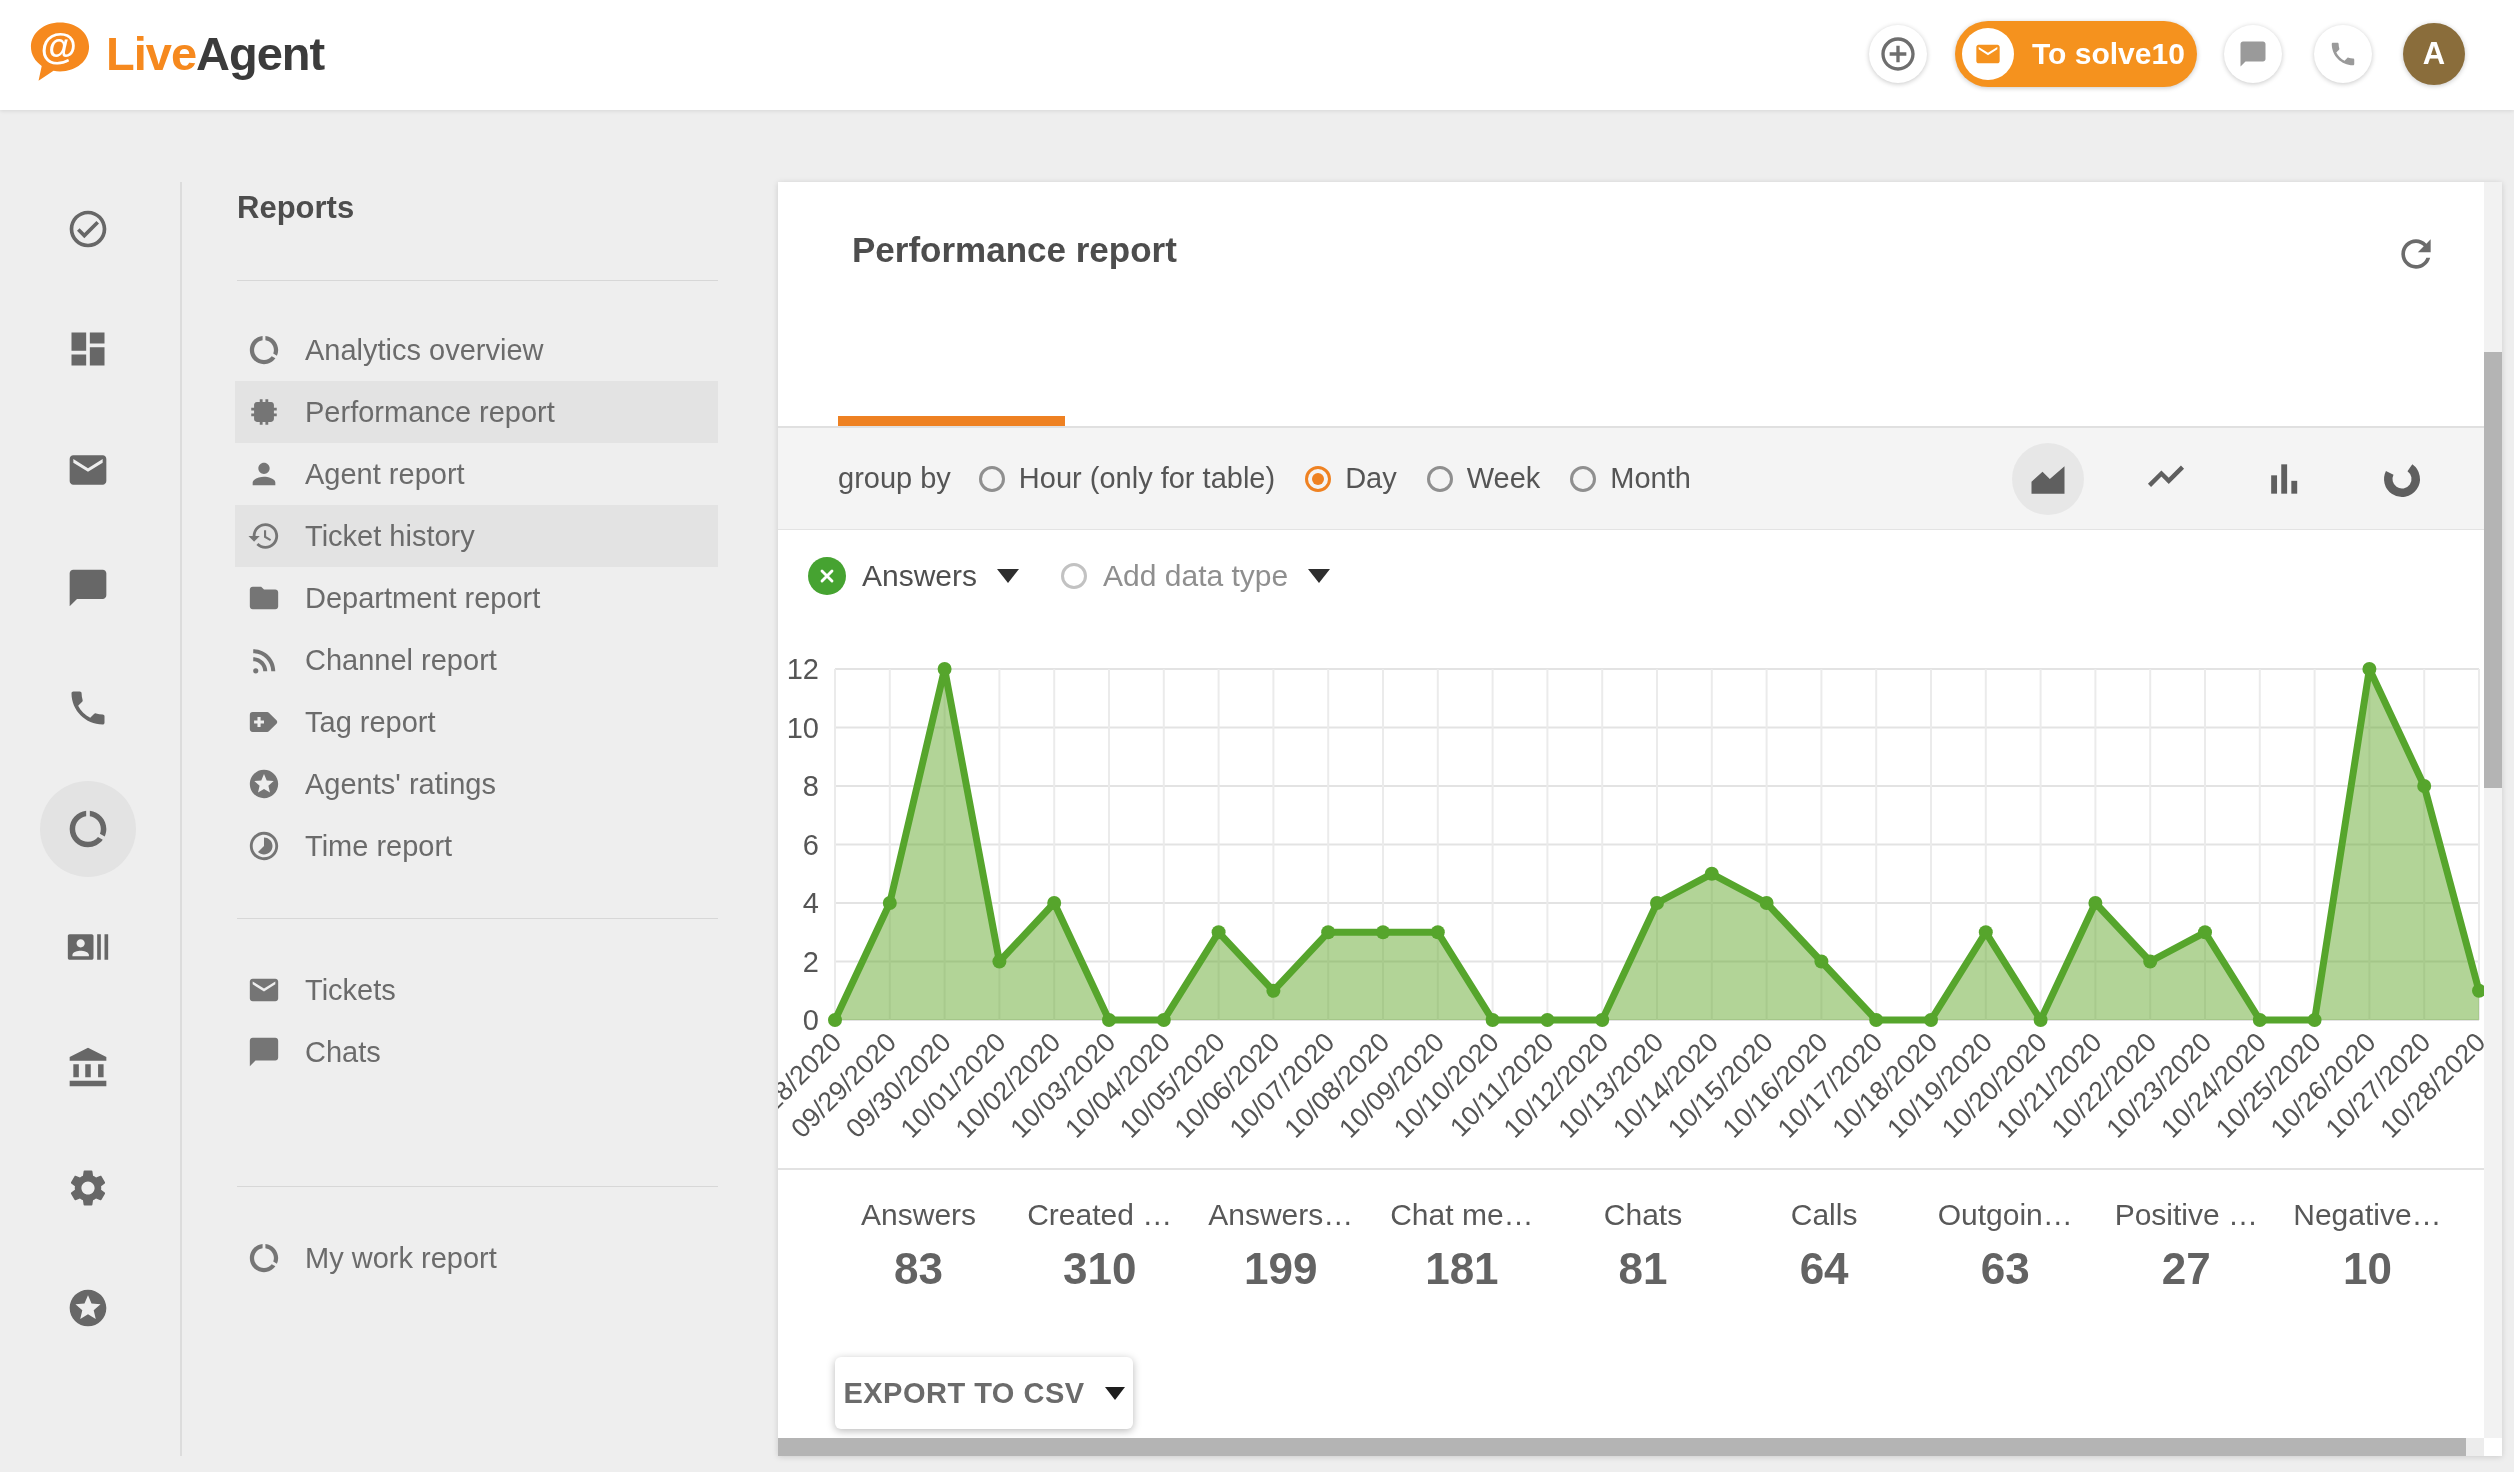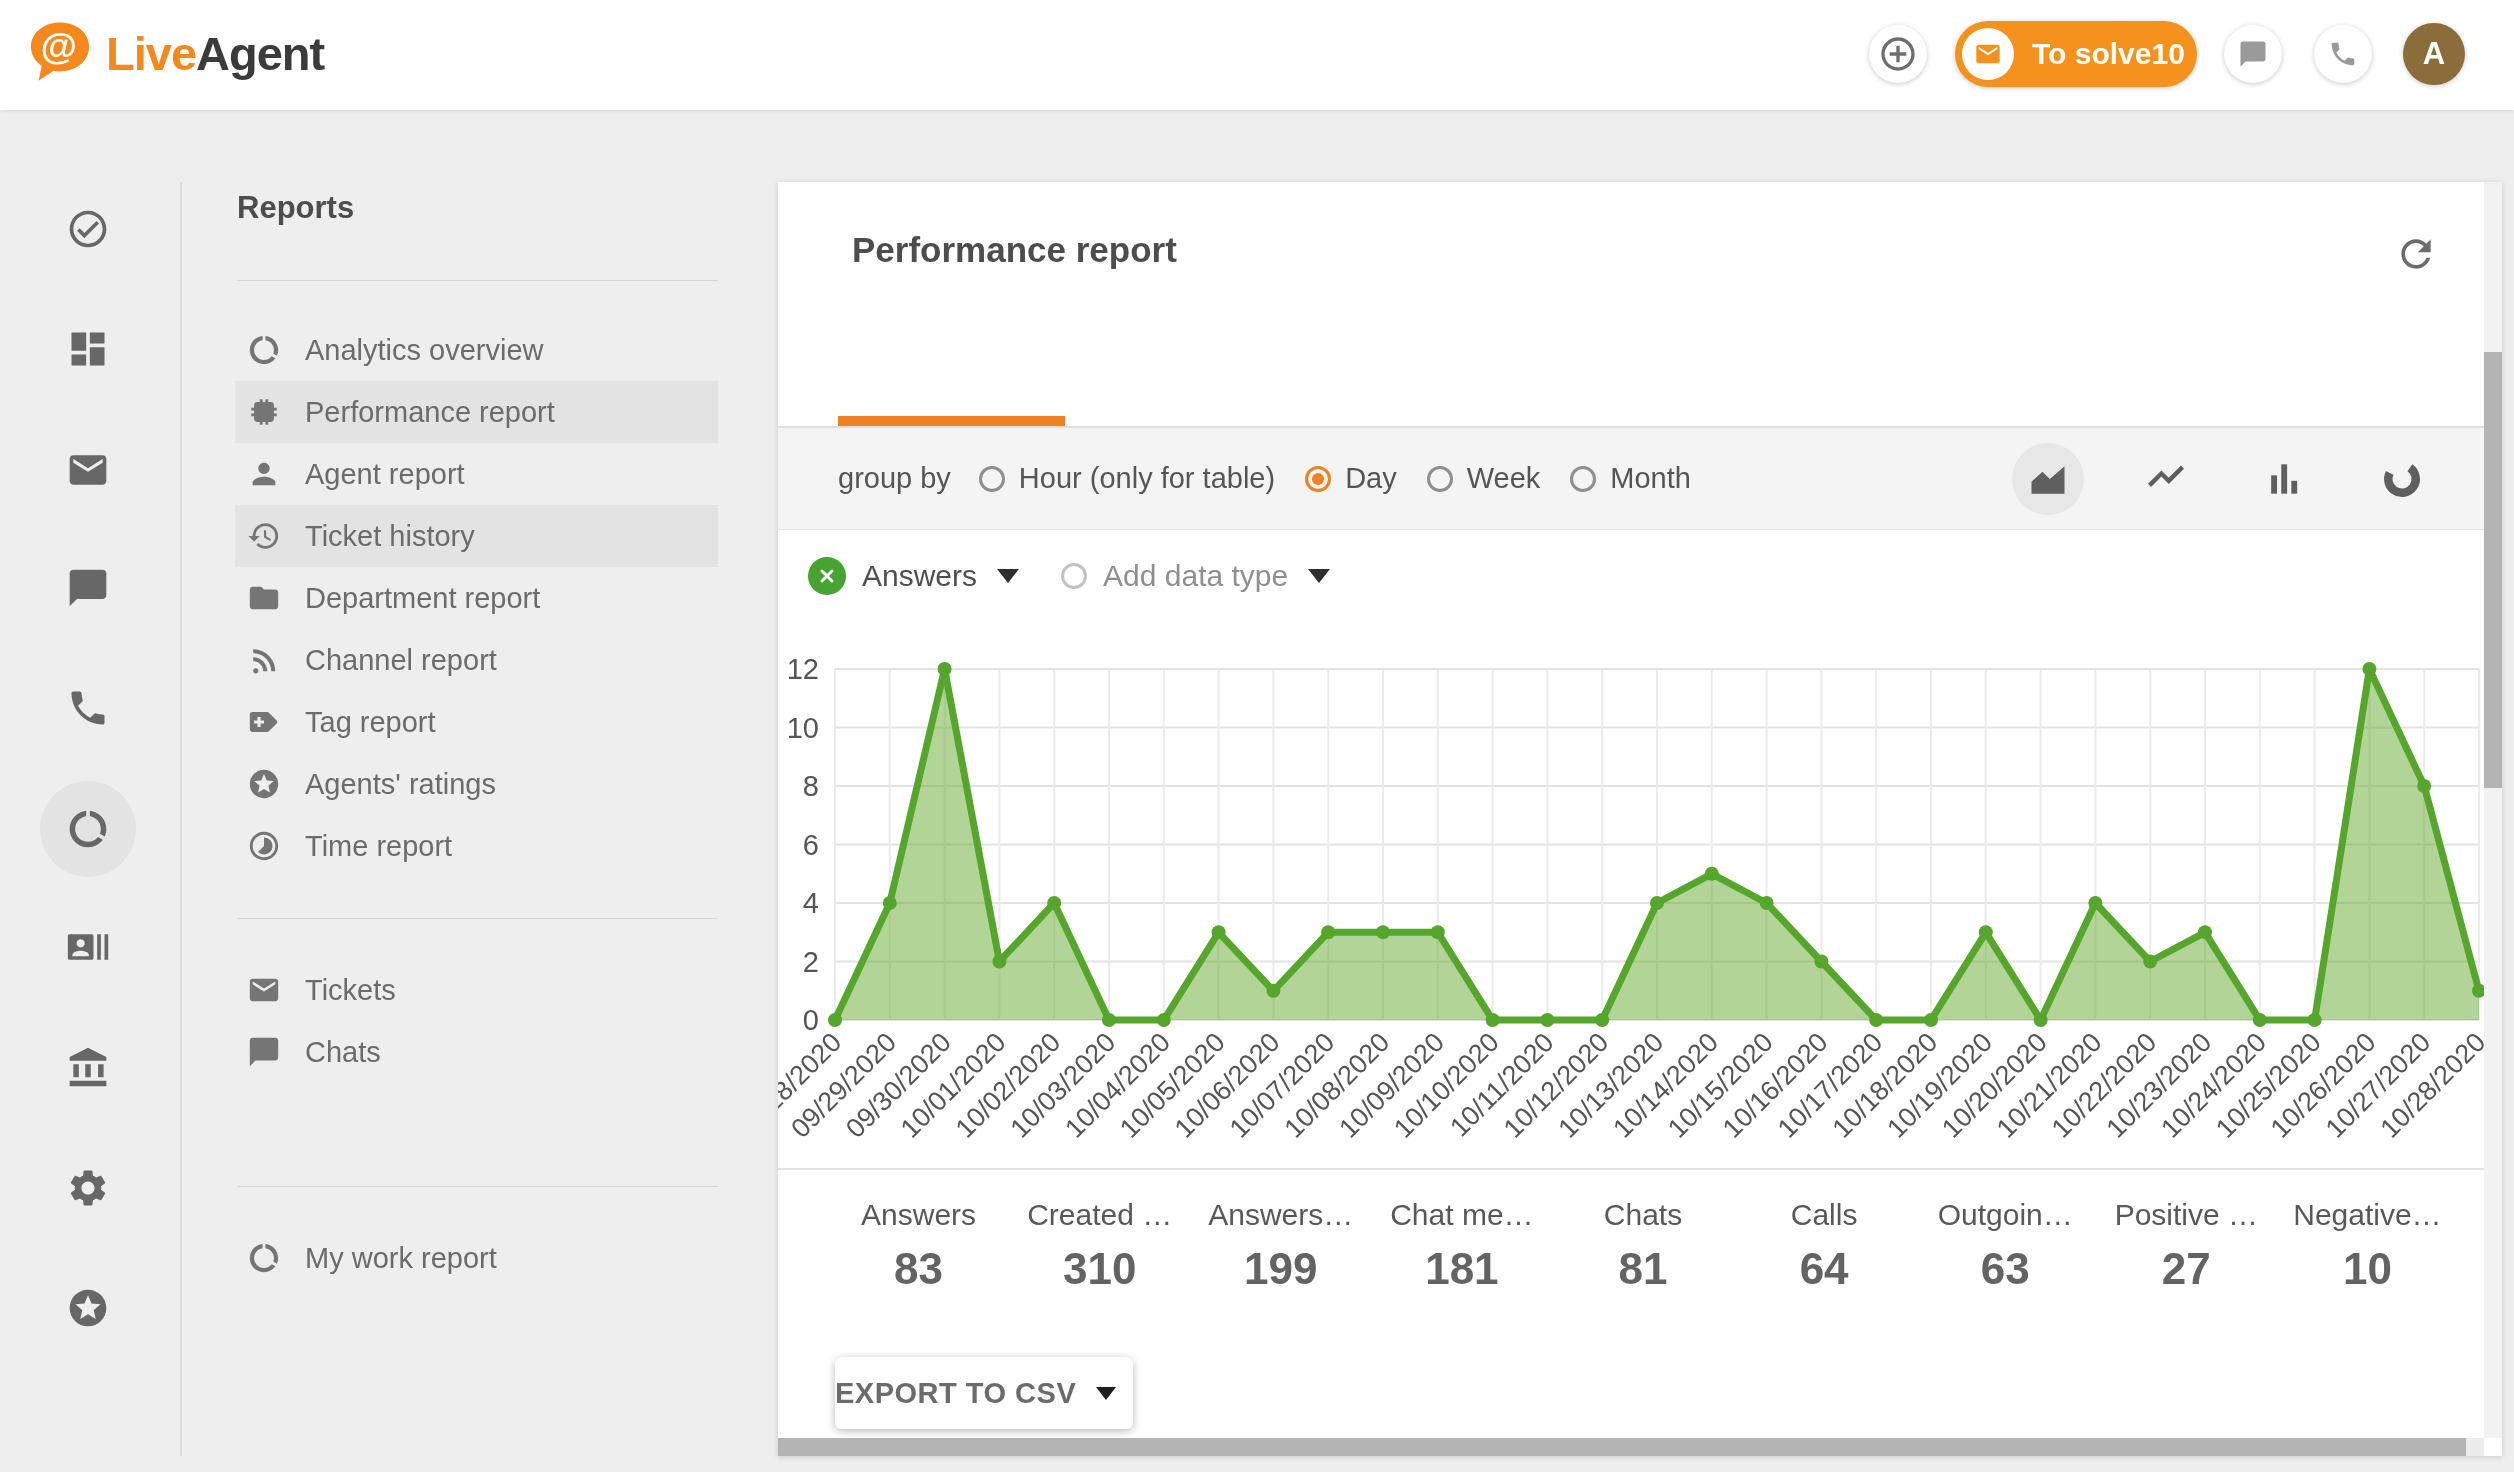--- a/index.html
+++ b/index.html
@@ -57,21 +57,21 @@
   .chip-x{width:38px;height:38px;border-radius:50%;background:#46A331;display:flex;align-items:center;justify-content:center;cursor:pointer;flex:0 0 auto}
   .chip-lb{font-size:30px;color:#4f4f4f;margin-left:16px}
   .caret{width:0;height:0;border-left:11px solid transparent;border-right:11px solid transparent;border-top:14px solid #2e2e2e;margin-left:20px}
   .adt-radio{width:26px;height:26px;border:3px solid #c2c2c2;border-radius:50%;margin-left:42px;flex:0 0 auto}
   .adt-lb{font-size:30px;color:#8f8f8f;margin-left:16px}
   .statdiv{position:absolute;left:0;top:986px;width:1724px;height:2px;background:#e2e2e2}
   .stats{position:absolute;left:50px;top:1016px;width:1630px;display:flex}
   .stat{flex:1;text-align:center}
   .stat-lb{font-size:30px;color:#585858;white-space:nowrap}
   .stat-val{font-size:44px;font-weight:bold;color:#636363;margin-top:12px}
-  .export{position:absolute;left:57px;top:1175px;width:298px;height:72px;background:#fff;border:none;border-radius:6px;box-shadow:0 2px 8px rgba(0,0,0,.28);display:flex;align-items:center;gap:20px;cursor:pointer}
+  .export{position:absolute;left:57px;top:1175px;width:298px;height:72px;background:#fff;border:none;border-radius:6px;box-shadow:0 2px 8px rgba(0,0,0,.28);display:flex;align-items:center;justify-content:center;gap:20px;cursor:pointer}
   .export span{font-size:29px;color:#6b6b6b;font-weight:bold;letter-spacing:.5px}
   .export .caret{margin-left:0;border-top-color:#1e1e1e;border-left-width:10px;border-right-width:10px;border-top-width:13px}
   .hscroll{position:absolute;left:0;top:1256px;width:1724px;height:18px;background:#ececec}
   .hthumb{position:absolute;left:0;top:0;width:1688px;height:18px;background:#b4b4b4}
   .hcorner{position:absolute;right:0;top:0;width:18px;height:18px;background:#fff}
   .vscroll{position:absolute;right:0;top:0;width:18px;height:1256px;background:#f2f2f2}
   .vthumb{position:absolute;left:0;top:170px;width:18px;height:436px;background:#b4b4b4}
   .chart{position:absolute;left:0;top:450px}
 </style>
 </head>

